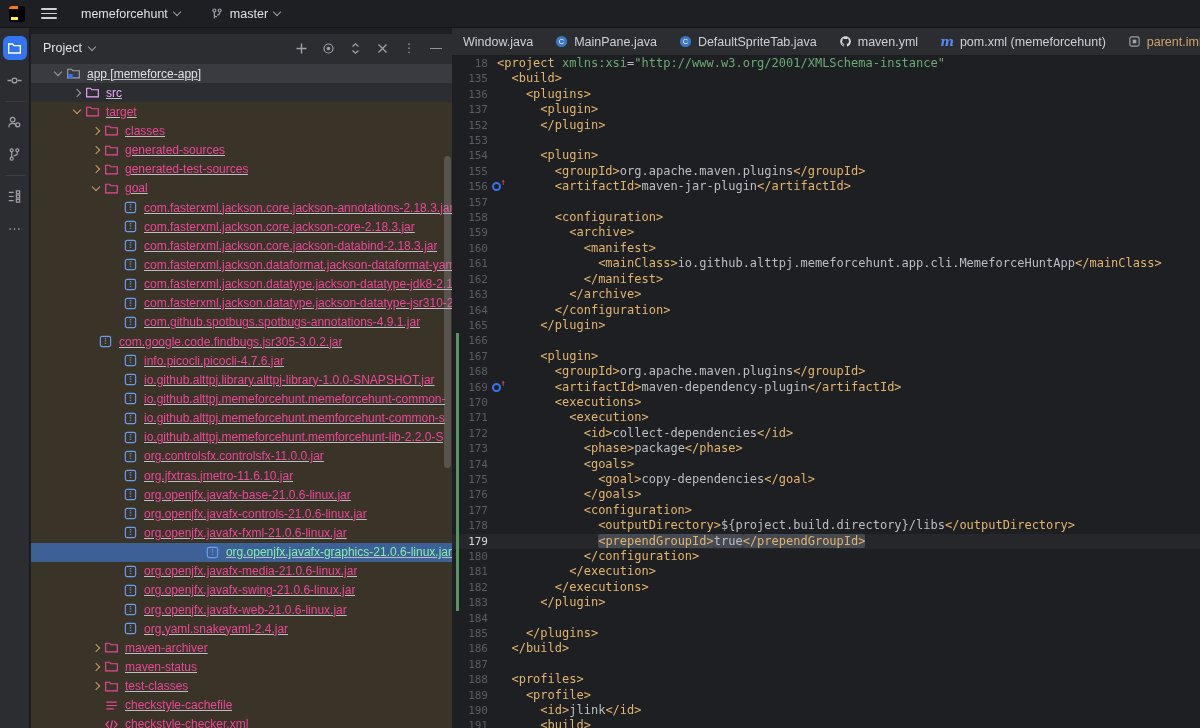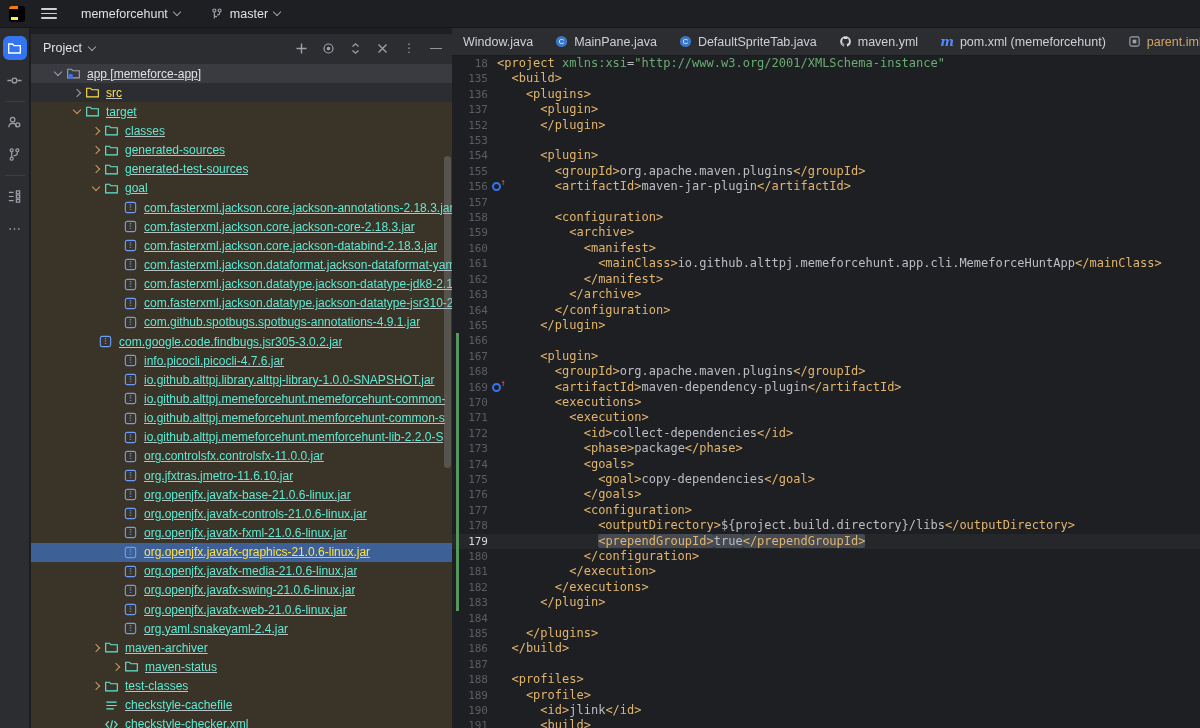--- a/index.html
+++ b/index.html
@@ -32,24 +32,24 @@
   
   .project-panel { position:absolute; left:31px; top:34px; width:421px; height:700px; background:#2b2d30; overflow:hidden; }
   .panel-header { height:28px; display:flex; align-items:center; padding:0 6px 0 8px; }
   .panel-title { font-size:12.5px; color:#dfe1e5; display:flex; align-items:center; gap:7px; padding:3px 4px; border-radius:4px; }
   .panel-actions { margin-left:auto; display:flex; align-items:center; gap:7px; color:#9da2aa; }
   .pa-btn { width:20px; height:20px; display:flex; align-items:center; justify-content:center; border-radius:4px; font-size:12px; cursor:pointer; }
   .pa-btn svg { width:13px; height:13px; }
 
   .tree { position:absolute; left:0; top:30px; width:421px; height:670px; font-size:12px;text-decoration:underline; }
   .tree-fill { position:absolute; left:0; right:0; bottom:0; background:#3a3327; }
-  .row { position:relative; display:flex; align-items:center; height:19.15px; white-space:nowrap; cursor:pointer; color:#fde047; }
-  .row.zone-x { background:#3a3327; color:#5eead4; }
+  .row { position:relative; display:flex; align-items:center; height:19.15px; white-space:nowrap; cursor:pointer; color:#f0abfc; }
+  .row.zone-x { background:#3a3327; color:#ec4899; }
   .row.zone-n0 { background:#393b40; color:#dfe1e5; }
-  .row.selected { background:#3d6096; color:#fde047; }
+  .row.selected { background:#3d6096; color:#86efac;justify-content:flex-end; }
   .row .tchev { width:14px; display:flex; justify-content:center; flex:none; }
   .row .tchev .chev { border-color:#9da2aa; }
   .row.zone-x .tchev .chev { border-color:#c99e66; }
   .row .ticon { width:17px; flex:none; display:flex; align-items:center; justify-content:center; margin-right:5px; }
   .row .ticon svg { width:15px; height:15px; }
   .row .tlabel { overflow:hidden; text-overflow:clip; }
   .tree-scroll { position:absolute; right:1px; top:92px; width:7px; height:312px; background:rgba(166,171,181,0.28); border-radius:4px; }
 
   
   .editor { position:absolute; left:452px; top:28px; width:748px; height:700px; background:#1e1f22; }
@@ -494,21 +494,21 @@
             <span class="tchev">
               <span class="chev right"></span>
             </span>
             <span class="ticon">
               <svg viewBox="0 0 16 16" fill="none" stroke="currentColor" stroke-width="1.2">
                 <path d="M1.8 3.4h4.1l1.3 1.7h7v7.5H1.8z"></path>
               </svg>
             </span>
             <span class="tlabel">maven-archiver</span>
           </div>
-          <div class="row zone-x" style="padding-left: 78px;">
+          <div class="row zone-x" style="padding-left: 58px;">
             <span class="tchev">
               <span class="chev right"></span>
             </span>
             <span class="ticon">
               <svg viewBox="0 0 16 16" fill="none" stroke="currentColor" stroke-width="1.2">
                 <path d="M1.8 3.4h4.1l1.3 1.7h7v7.5H1.8z"></path>
               </svg>
             </span>
             <span class="tlabel">maven-status</span>
           </div>

